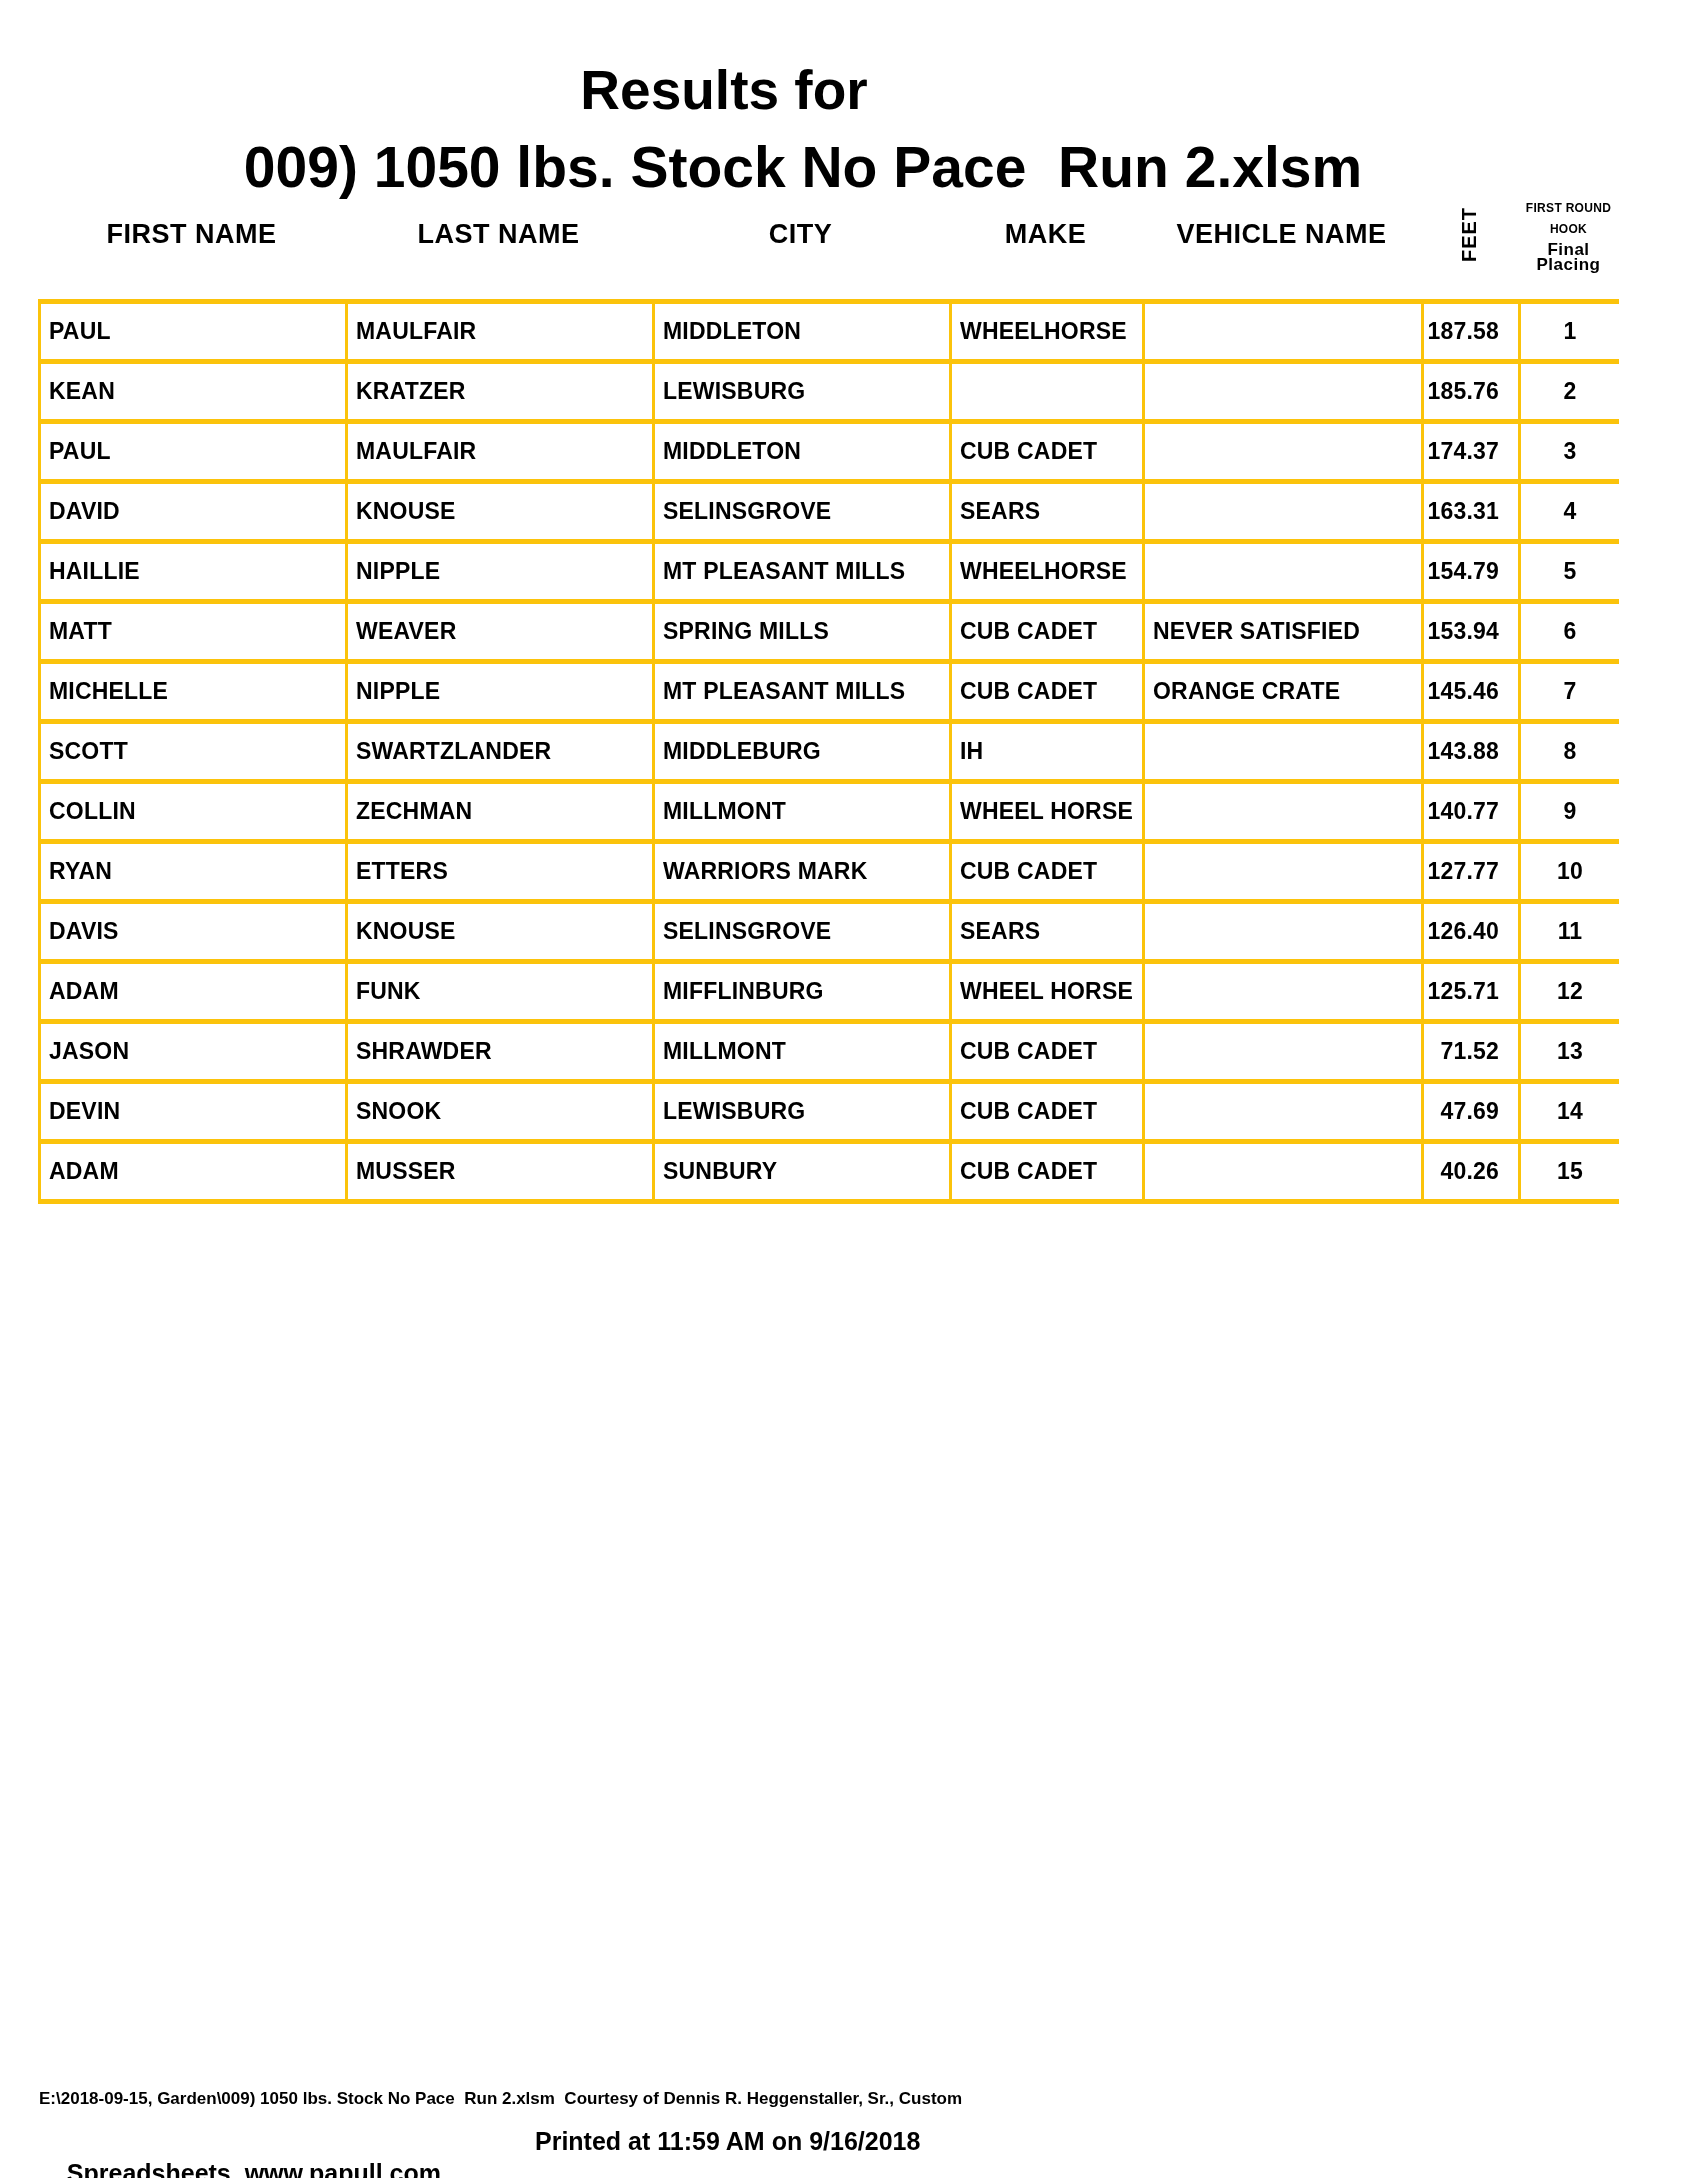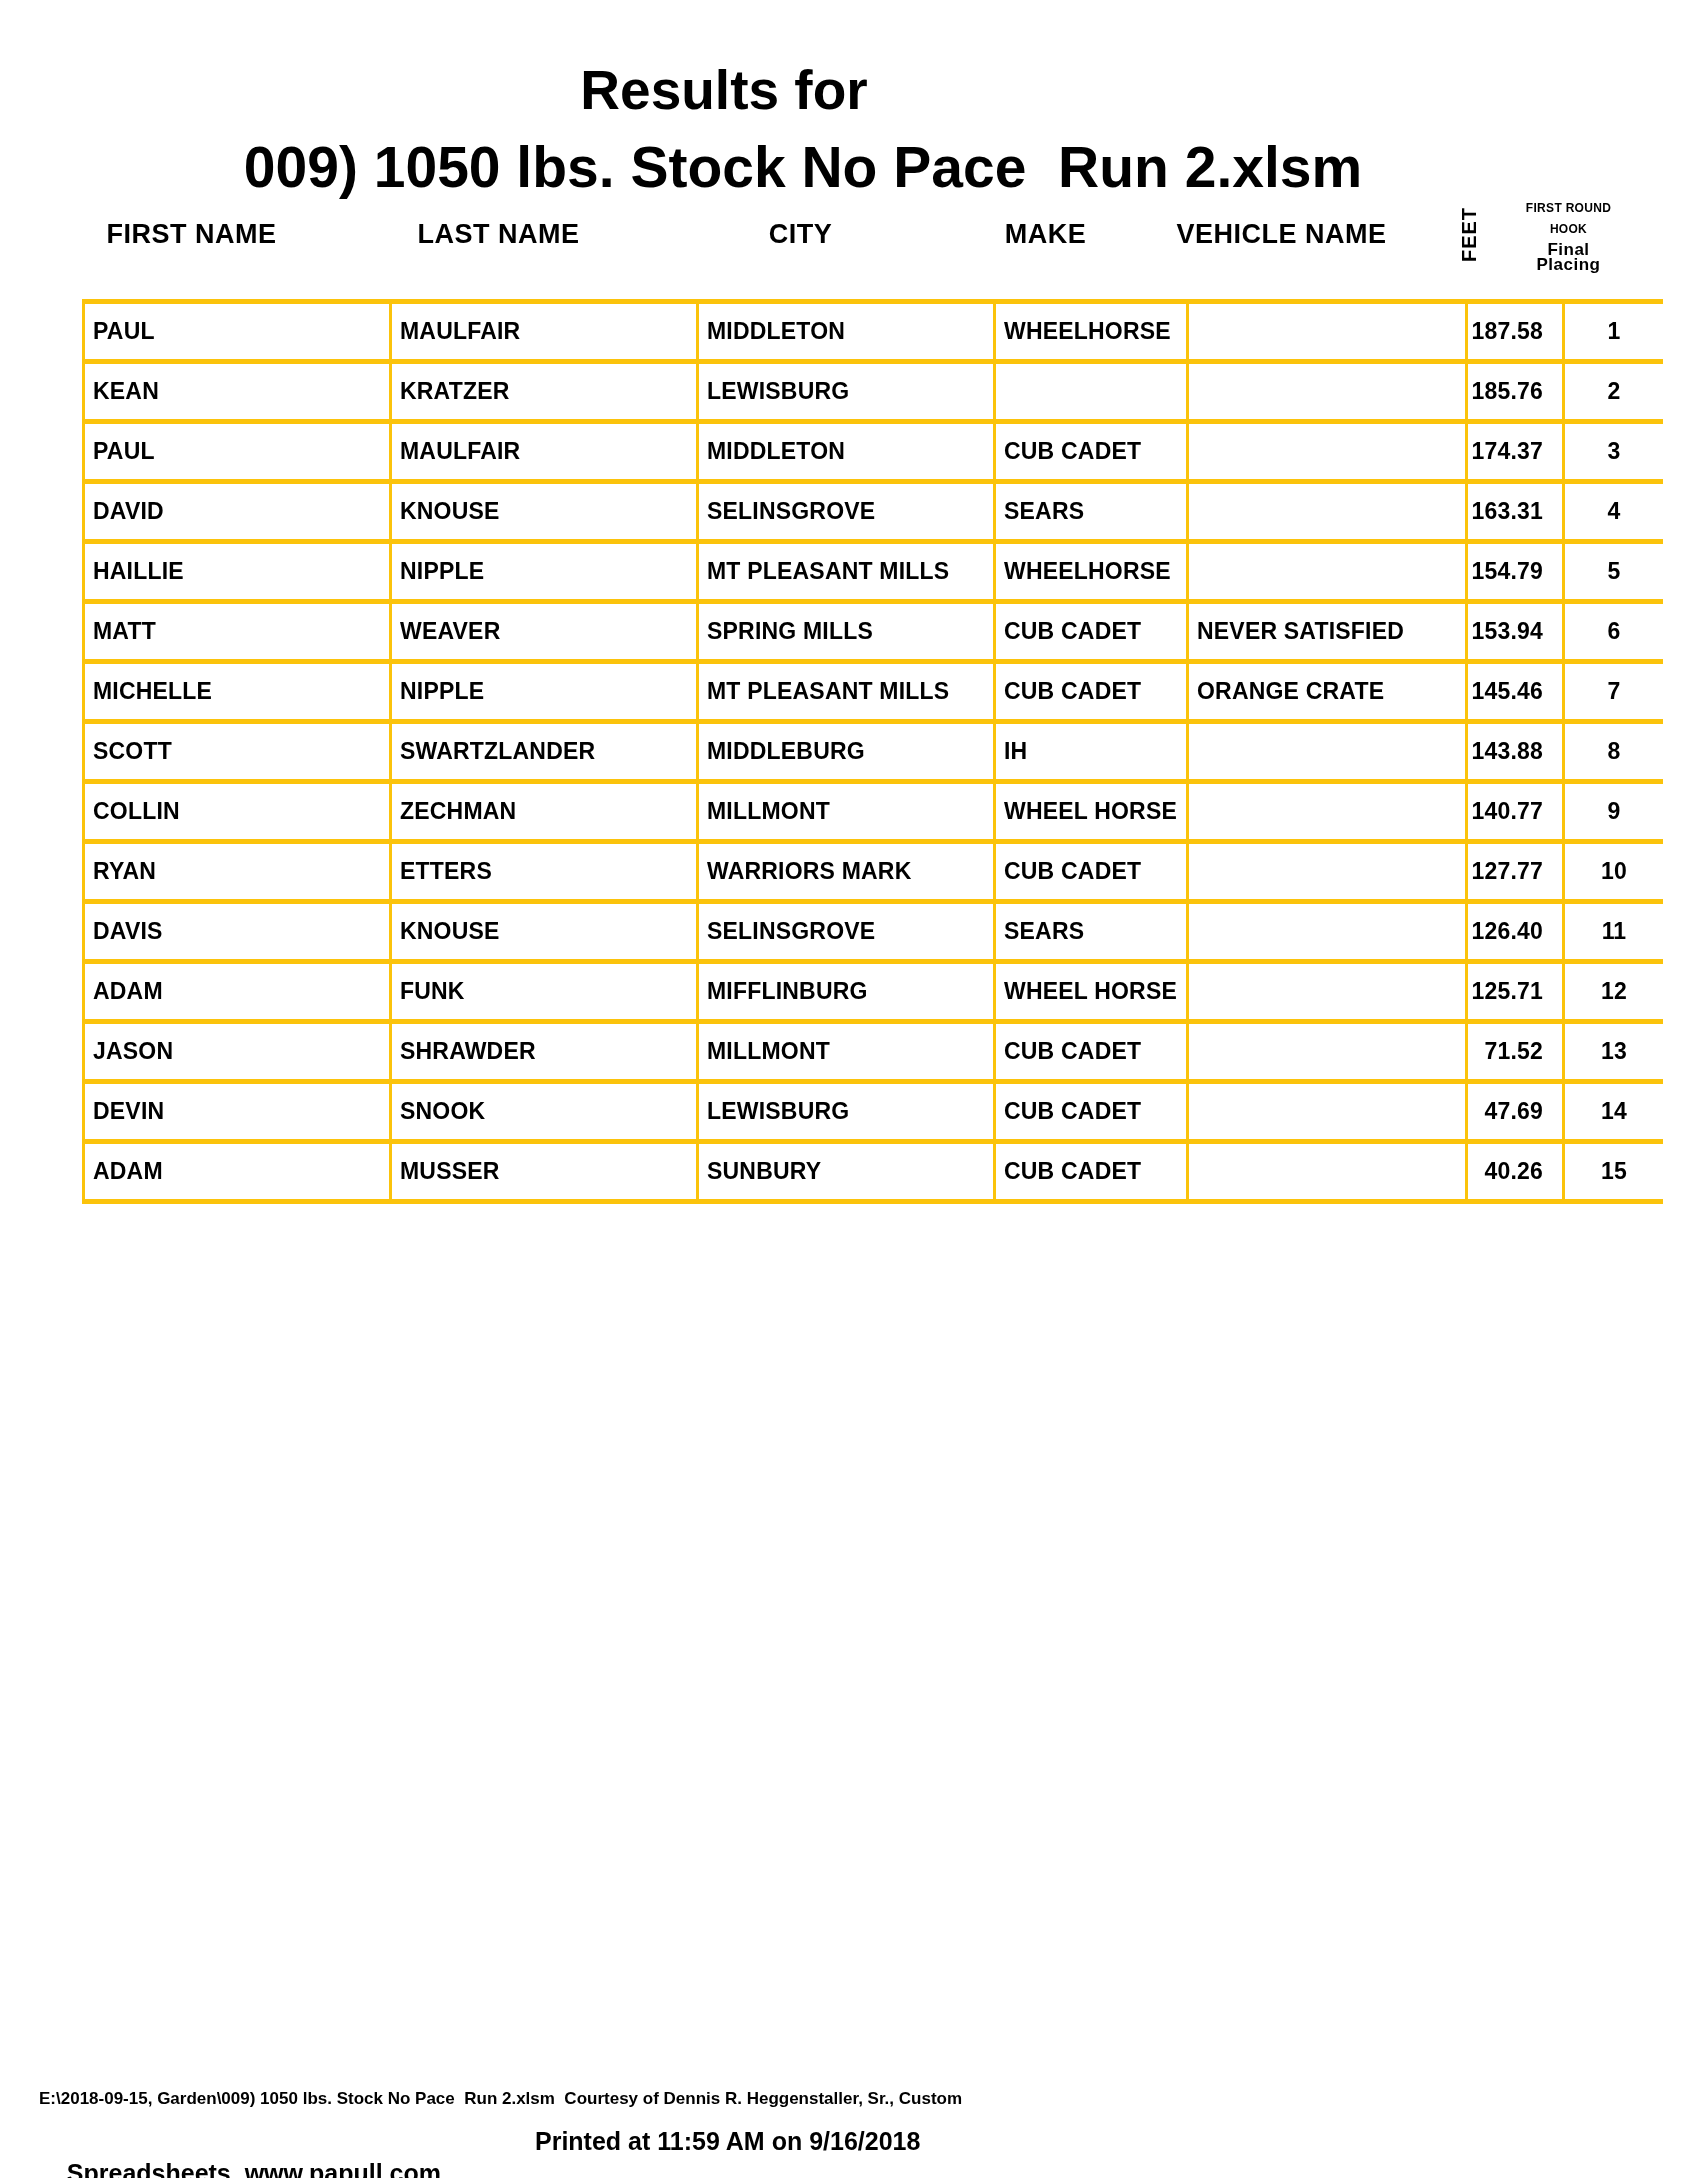--- a/index.html
+++ b/index.html
@@ -78,21 +78,20 @@
     font-size: 17px;
     line-height: 15px;
     margin-top: 2px;
   }
   .table {
     position: absolute;
     top: 299px;
     left: 38px;
     width: 1581px;
     border-top: 5px solid var(--grid);
-    margin-left: 44px;
   }
   .row {
     height: 60px;
     box-sizing: border-box;
     border-bottom: 5px solid var(--grid);
   }
   .cell {
     box-sizing: border-box;
     border-left: 3px solid var(--grid);
     display: flex;

